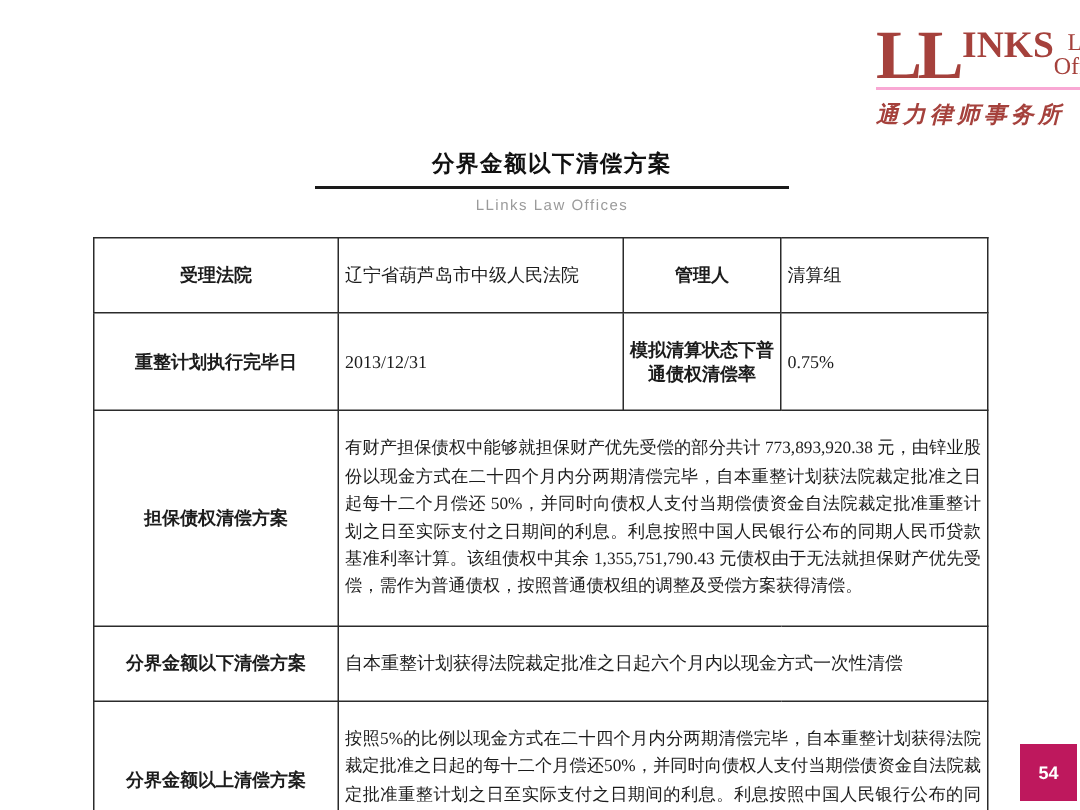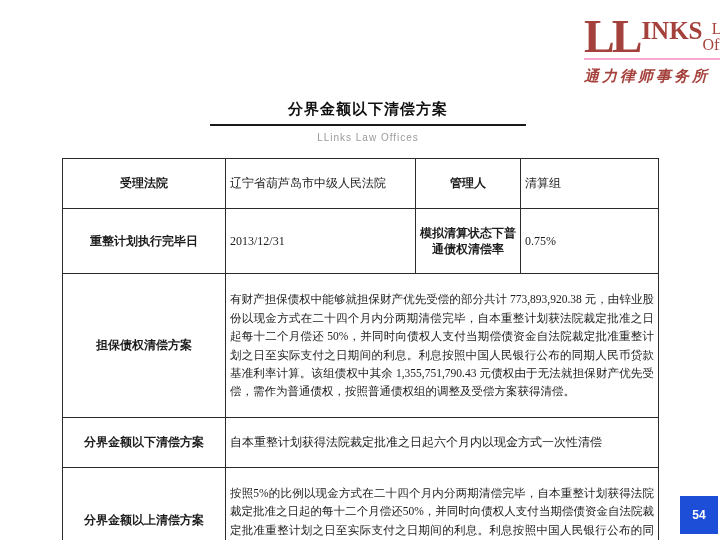--- a/index.html
+++ b/index.html
@@ -140,21 +140,21 @@
   .r6 { height: 30px; }
   .r7 { height: 82px; }
 
   
   .page-number-badge {
     position: absolute;
     left: 680px;
     top: 496px;
     width: 38px;
     height: 38px;
-    background: #1d4ed8;
+    background: #be185d;
     color: #ffffff;
     font-size: 12px;
     font-weight: bold;
     display: flex;
     align-items: center;
     justify-content: center;
   }
 </style>
 </head>
 <body>

